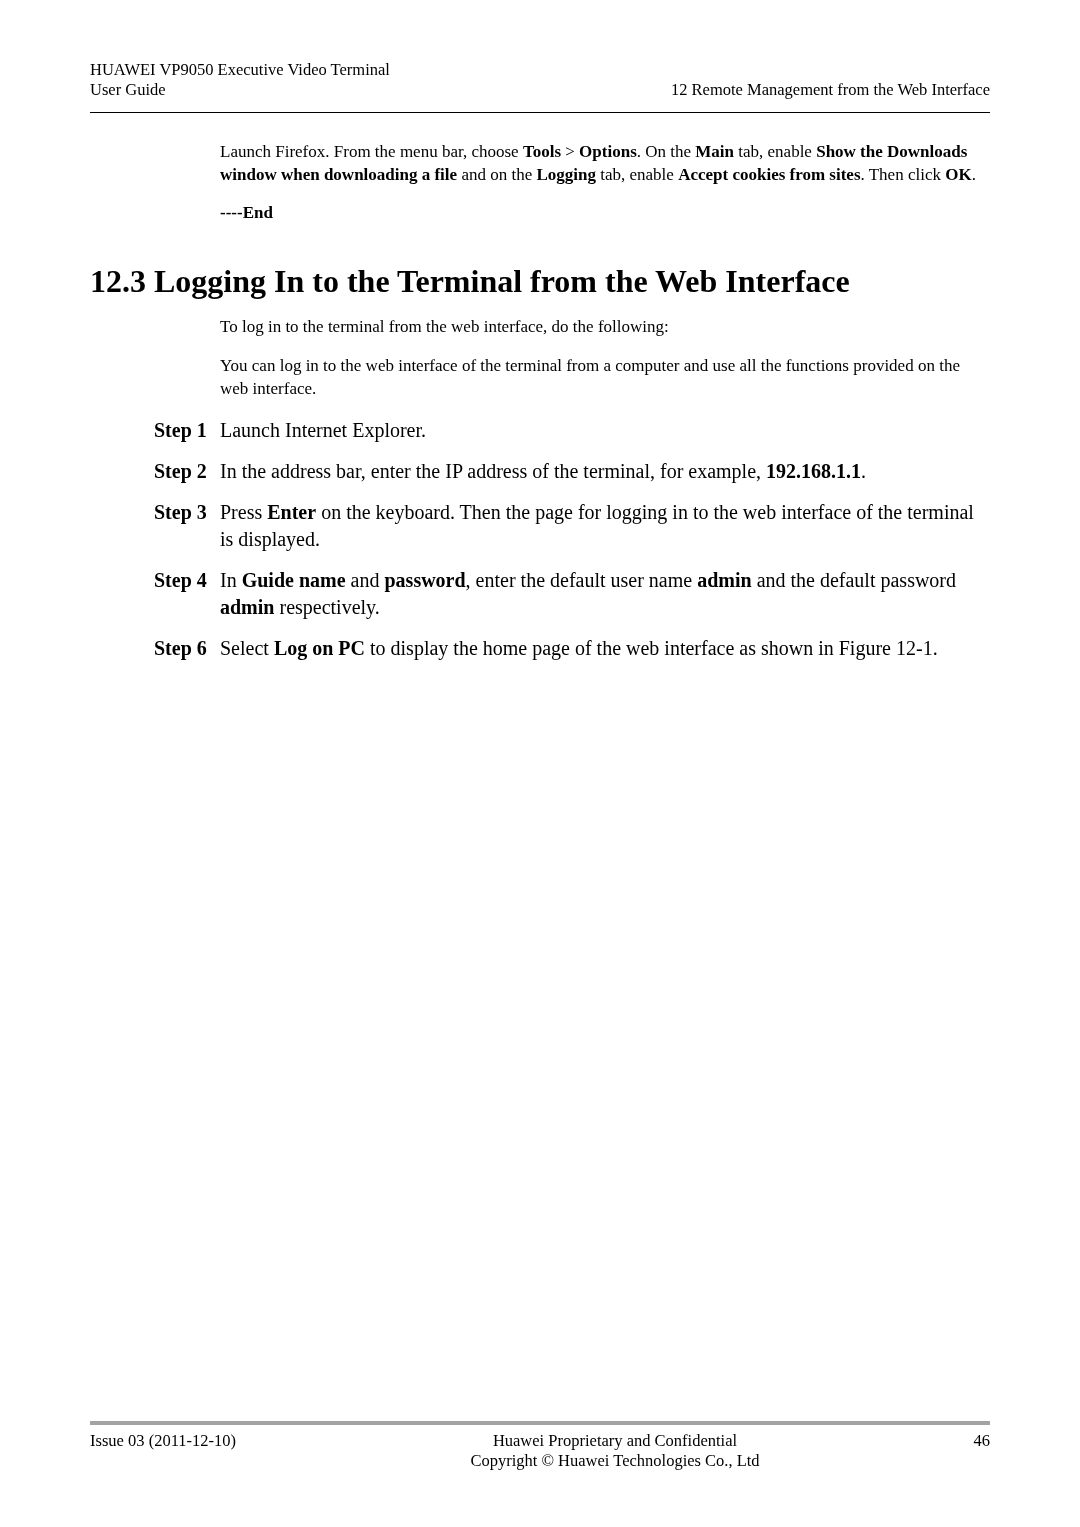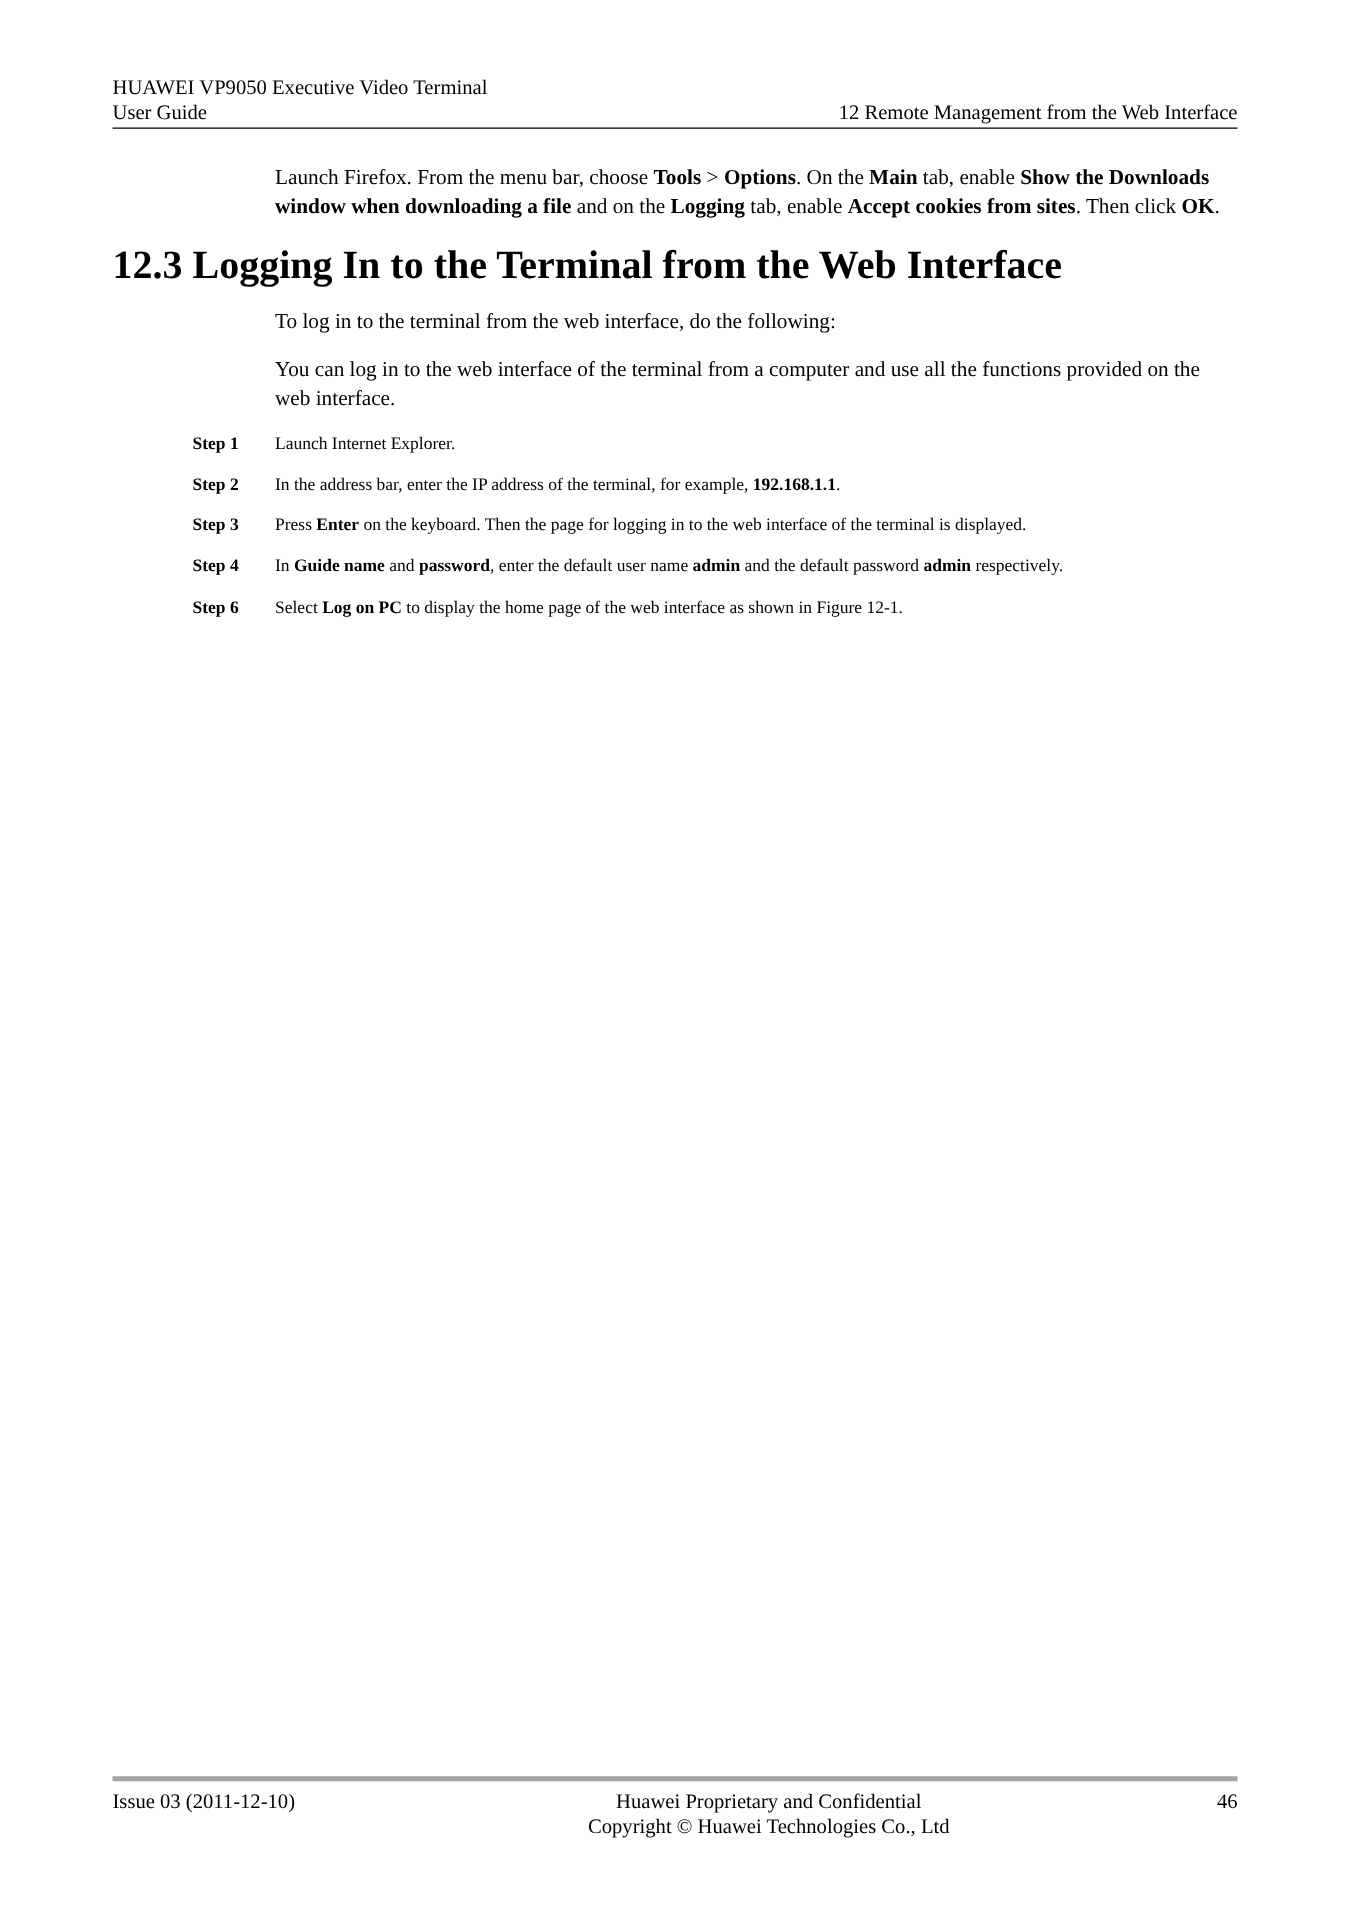--- a/index.html
+++ b/index.html
@@ -12,21 +12,21 @@
       position: relative;
     }
     .page {
       padding: 60px 90px 0 90px;
     }
     .header {
       display: flex;
       justify-content: space-between;
       align-items: flex-end;
       border-bottom: 1px solid #000;
-      padding-bottom: 2px;
+      padding-bottom: 12px;
       font-size: 16.5px;
     }
     .header-left { text-align: left; }
     .header-right { text-align: right; }
     .body-content {
       padding-left: 130px;
       padding-top: 28px;
     }
     .para {
       font-size: 17px;
@@ -42,21 +42,21 @@
     .section-heading {
       font-size: 32px;
       font-weight: bold;
       margin-left: -130px;
       margin-bottom: 16px;
       font-family: Georgia, "Times New Roman", serif;
     }
     .step-row {
       display: flex;
       margin-bottom: 14px;
-      font-size: 14px;
+      font-size: 20px;
       line-height: 1.35;
     }
     .step-label {
       font-weight: bold;
       width: 66px;
       flex-shrink: 0;
       margin-left: -66px;
       text-align: left;
     }
     .step-text { flex: 1; }
@@ -86,20 +86,21 @@
       <div>HUAWEI VP9050 Executive Video Terminal</div>
       <div>User Guide</div>
     </div>
     <div class="header-right">
       <div>12 Remote Management from the Web Interface</div>
     </div>
   </div>
 
   <div class="body-content">
     <div class="para">Launch Firefox. From the menu bar, choose <b>Tools</b> &gt; <b>Options</b>. On the <b>Main</b> tab, enable <b>Show the Downloads window when downloading a file</b> and on the <b>Logging</b> tab, enable <b>Accept cookies from sites</b>. Then click <b>OK</b>.</div>
+    <div class="end-mark">----End</div>
 
     <div class="section-heading">12.3 Logging In to the Terminal from the Web Interface</div>
 
     <div class="para">To log in to the terminal from the web interface, do the following:</div>
     <div class="para">You can log in to the web interface of the terminal from a computer and use all the functions provided on the web interface.</div>
 
     <div id="steps-container">
         <div class="step-row">
           <div class="step-label">Step 1</div>
           <div class="step-text">Launch Internet Explorer.</div>

